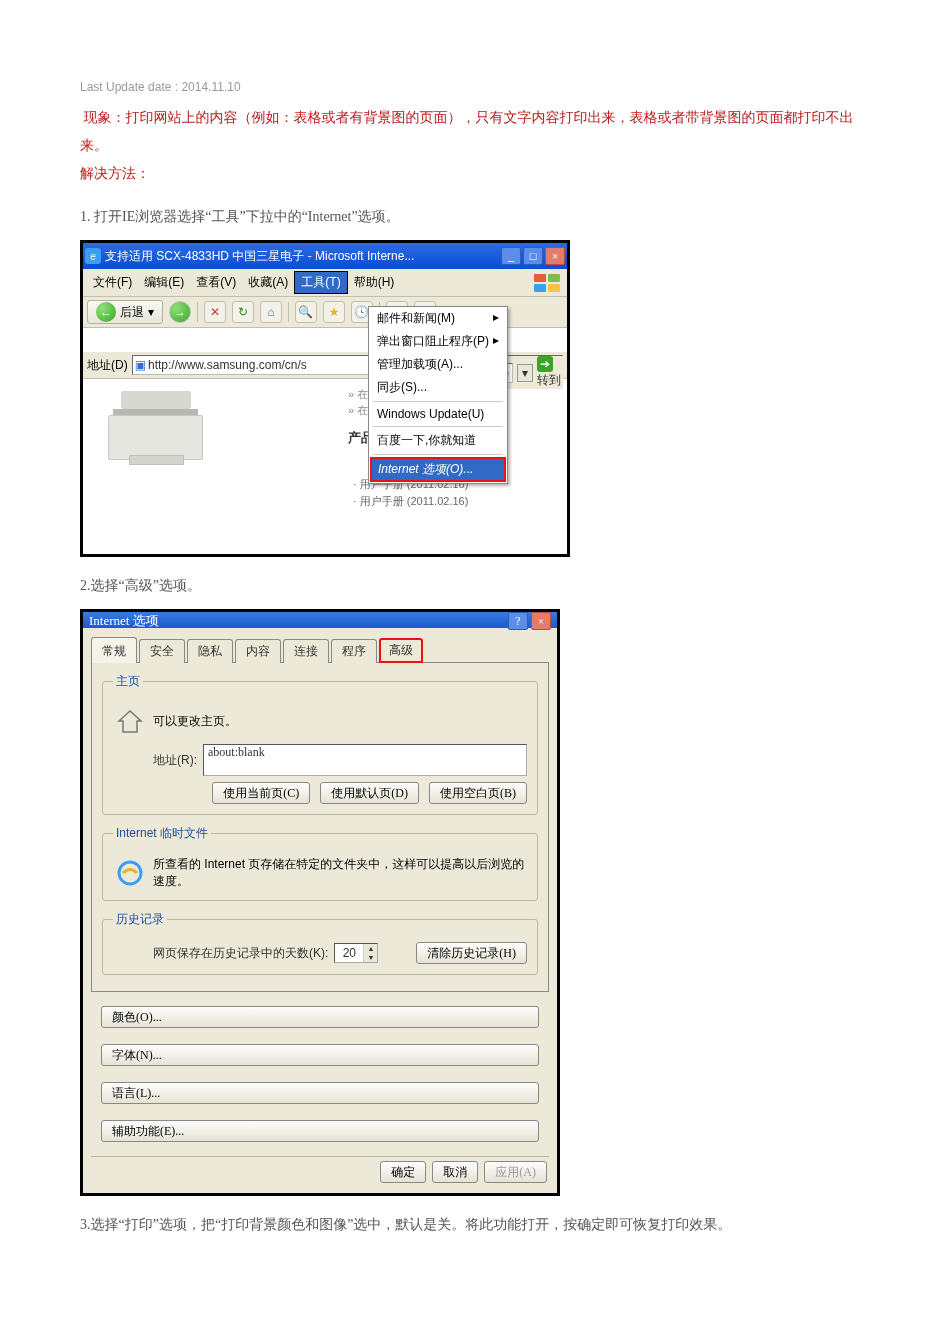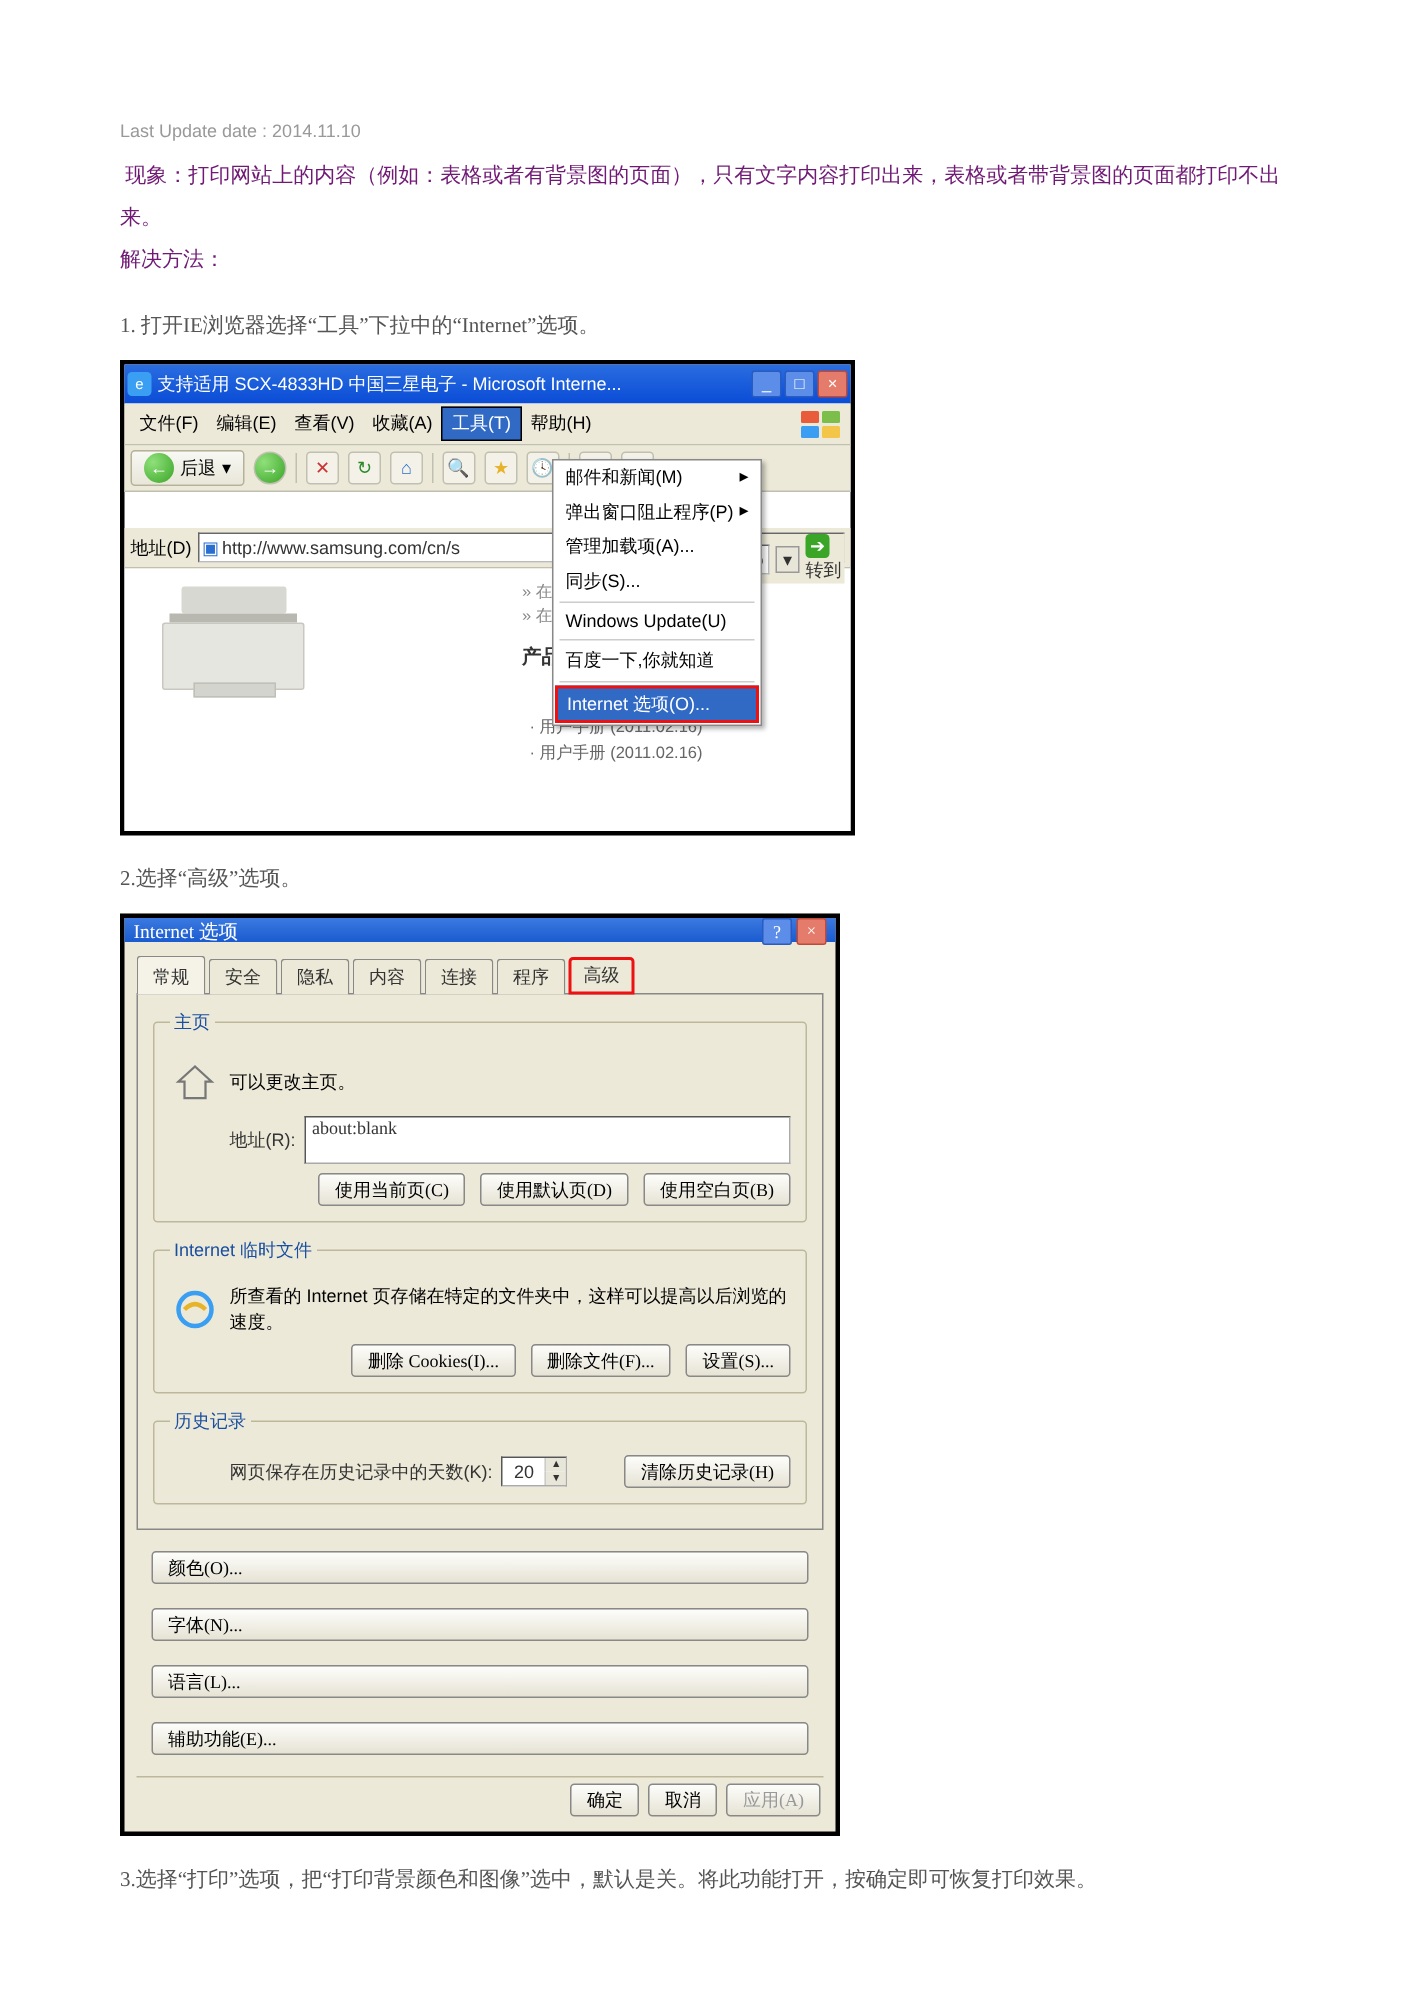--- a/index.html
+++ b/index.html
@@ -6,21 +6,21 @@
   body {
     margin: 0;
     padding: 80px 80px 40px 80px;
     font-family: "SimSun", "宋体", serif;
     font-size: 14px;
     background: #fff;
     color: #333;
     width: 945px;
   }
   .update { color: #999; font-size: 12px; font-family: Arial, sans-serif; margin-bottom: 10px; }
-  .desc { color: #701a75; line-height: 2; margin-bottom: 18px; }
+  .desc { color: #b91c1c; line-height: 2; margin-bottom: 18px; }
   .step { color: #555; margin: 20px 0 14px 0; }
 
   
   .shot1 {
     border: 3px solid #000;
     width: 490px;
     background: #fff;
     font-family: "SimSun", Tahoma, sans-serif;
   }
   .titlebar {
@@ -121,21 +121,21 @@
     width: 140px; background: #fff;
     border: 1px solid #888;
     box-shadow: 2px 2px 3px rgba(0,0,0,.3);
     font-size: 12px;
     z-index: 5;
   }
   .dd-item { padding: 3px 8px; display: flex; justify-content: space-between; color: #000; }
   .dd-sep { height: 1px; background: #ccc; margin: 2px 4px; }
   .dd-sel {
     background: #316ac5; color: #fff;
-    border: 2px solid #e11; margin: 1px; padding: 2px 6px;
+    border: 2px solid #e11; margin: 1px; padding: 2px 6px; font-style: italic;
   }
 
   
   .shot2 {
     border: 3px solid #000;
     width: 480px;
     background: #ece9d8;
     font-family: Tahoma, "SimSun", sans-serif;
   }
   .dlg-title {
@@ -382,25 +382,20 @@
       <legend>Internet 临时文件</legend>
       <div class="fs-row">
         <span class="fs-icon ie-clock">
           <svg width="30" height="30" viewBox="0 0 30 30">
             <circle cx="15" cy="15" r="11" fill="none" stroke="#3a9ff2" stroke-width="3"></circle>
             <path d="M8 15 Q15 8 22 15" fill="none" stroke="#e6b32a" stroke-width="3"></path>
           </svg>
         </span>
         <span class="fs-text">所查看的 Internet 页存储在特定的文件夹中，这样可以提高以后浏览的速度。</span>
       </div>
-      <div class="btn-row">
-        <span class="btn">删除 Cookies(I)...</span>
-        <span class="btn">删除文件(F)...</span>
-        <span class="btn">设置(S)...</span>
-      </div>
     </fieldset>
 
     <fieldset>
       <legend>历史记录</legend>
       <div class="fs-row" style="padding-left:40px;">
         <span>网页保存在历史记录中的天数(K):</span>
         <span class="spin">
           <span class="sv">20</span>
           <span class="sarr">
               <span>▲</span>

